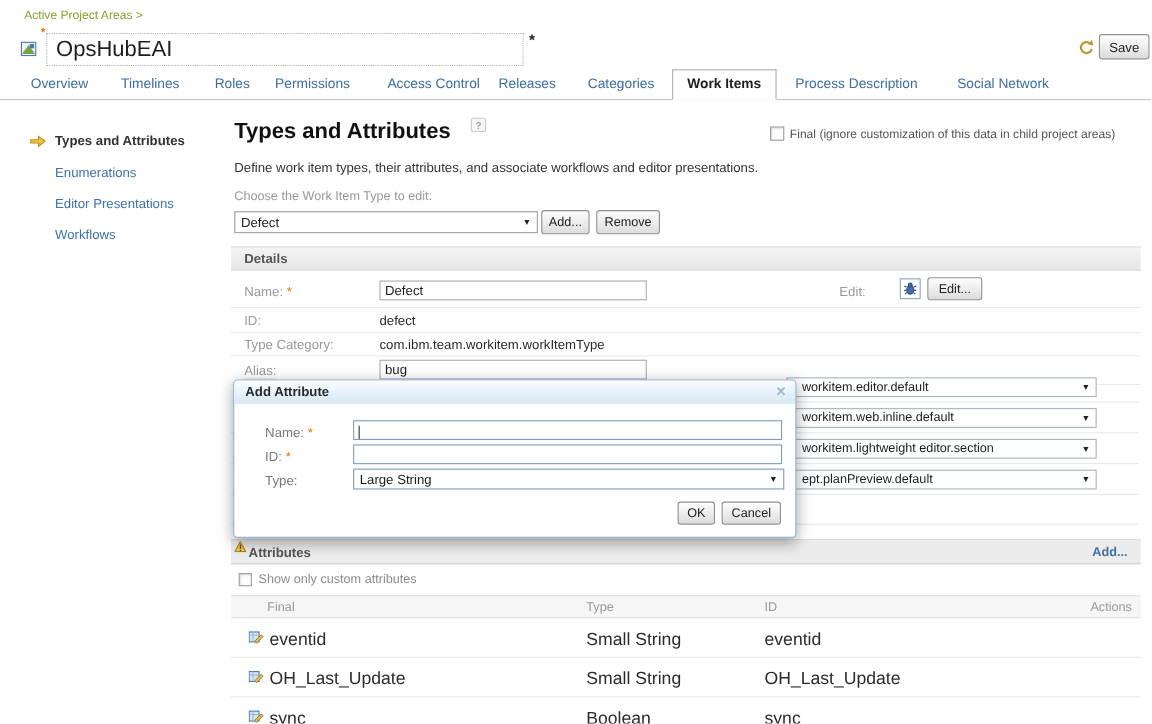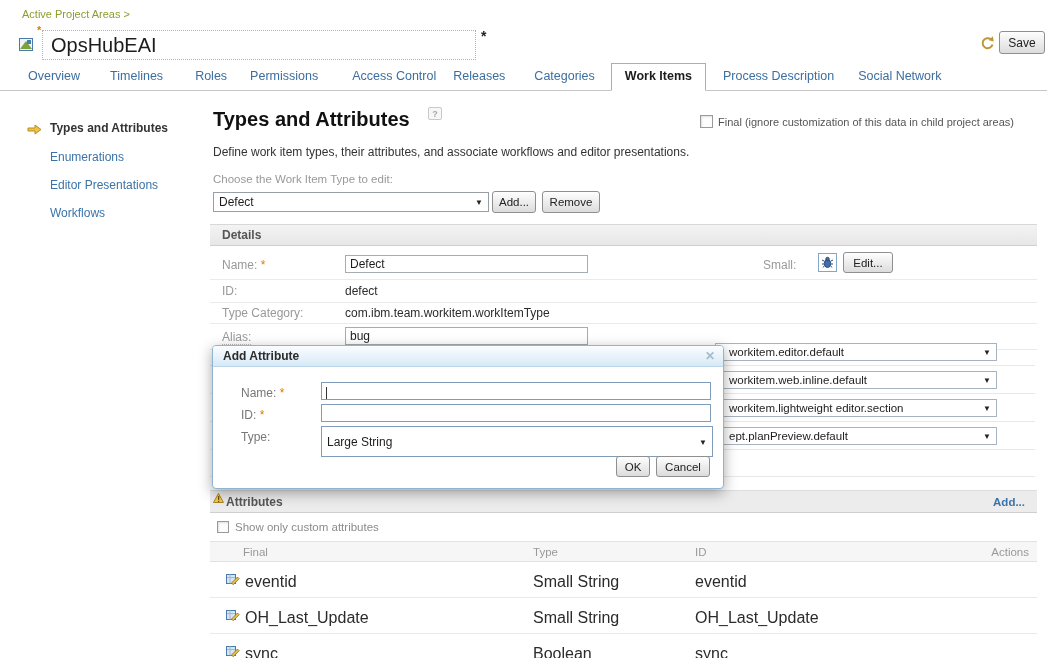--- a/index.html
+++ b/index.html
@@ -89,21 +89,21 @@
   
   .modal { position: absolute; left: 212px; top: 345px; width: 512px; height: 144px; background: #fff;
     border: 1px solid #8fb4d0; border-radius: 4px; box-shadow: 0 4px 14px rgba(0,0,0,.35); z-index: 10; }
   .modal-title { height: 21px; background: linear-gradient(#fbfdff, #d6e9f6); border-bottom: 1px solid #bcd6e9;
     border-radius: 3px 3px 0 0; display: flex; align-items: center; padding: 0 8px 0 10px; }
   .modal-title .mtext { font-size: 12px; font-weight: bold; color: #2b2b2b; flex: 1; }
   .modal-close { font-size: 12px; font-weight: bold; color: #a3bbca; cursor: pointer; }
   .mlabel { position: absolute; left: 28px; font-size: 12px; color: #777; }
   .minput { position: absolute; left: 108px; width: 390px; height: 18px; border: 1px solid #7f9db9;
     font-family: "Liberation Sans", sans-serif; font-size: 12px; padding: 0 4px; }
-  .mselect { position: absolute; left: 108px; width: 392px; height: 31px; border-color: #7f9db9; }
+  .mselect { position: absolute; left: 108px; width: 392px; height: 19px; border-color: #7f9db9; }
   .modal-btns { position: absolute; right: 13px; bottom: 11px; display: flex; gap: 6px; }
   .ok-btn { width: 34px; height: 21px; }
   .cancel-btn { width: 54px; height: 21px; }
   .caret { position: absolute; left: 113px; top: 41px; width: 1px; height: 12px; background: #333; }
 </style>
 </head>
 <body>
 
 <div id="canvas">
 
@@ -131,21 +131,21 @@
   <div class="tabbar">
     <span class="tab" style="margin-left:28px">Overview</span>
     <span class="tab" style="margin-left:30px">Timelines</span>
     <span class="tab" style="margin-left:32px">Roles</span>
     <span class="tab" style="margin-left:23px">Permissions</span>
     <span class="tab" style="margin-left:34px">Access Control</span>
     <span class="tab" style="margin-left:17px">Releases</span>
     <span class="tab" style="margin-left:29px">Categories</span>
     <span class="tab active" style="margin-left:16px">Work Items</span>
     <span class="tab" style="margin-left:17px">Process Description</span>
-    <span class="tab" style="margin-left:24px">Social Network</span>
+    <span class="tab" style="margin-left:36px">Social Network</span>
   </div>
 
   <span class="side-arrow">
     <svg width="15" height="11" viewBox="0 0 15 11">
       <polygon points="1,4 8,4 8,1 14,5.5 8,10 8,7 1,7" fill="#f2c23e" stroke="#b78f22"></polygon>
     </svg>
   </span>
   <div class="side-item active" style="left:50px; top:121px;">Types and Attributes</div>
   <div class="side-item side-link" style="left:50px; top:150px;">Enumerations</div>
   <div class="side-item side-link" style="left:50px; top:178px;">Editor Presentations</div>
@@ -174,21 +174,21 @@
     <div class="section-bar details-bar">
       <span class="stitle">Details</span>
     </div>
 
     <div class="drow" style="top:159px; height:30px;">
       <span class="dlabel" style="top:8px;">
         <span>Name:</span>
         <span class="orange">*</span>
       </span>
       <input class="dinput" style="top: 5px;" value="Defect">
-      <span class="icon-label" style="top:8px;">Small:</span>
+      <span class="icon-label" style="top:8px;">Edit:</span>
       <span class="bug-box">
         <svg width="13" height="13" viewBox="0 0 13 13">
           <ellipse cx="6.5" cy="7.5" rx="3.2" ry="4" fill="#3f6fb0" stroke="#2a4d7d"></ellipse>
           <circle cx="6.5" cy="3" r="1.7" fill="#3f6fb0" stroke="#2a4d7d"></circle>
           <path d="M3 5l-2-1M3 8H1M3.4 10l-1.6 1.4M10 5l2-1M10 8h2M9.6 10l1.6 1.4" stroke="#2a4d7d" stroke-width="1" fill="none"></path>
         </svg>
       </span>
       <button class="btn edit-btn">Edit...</button>
     </div>
 

